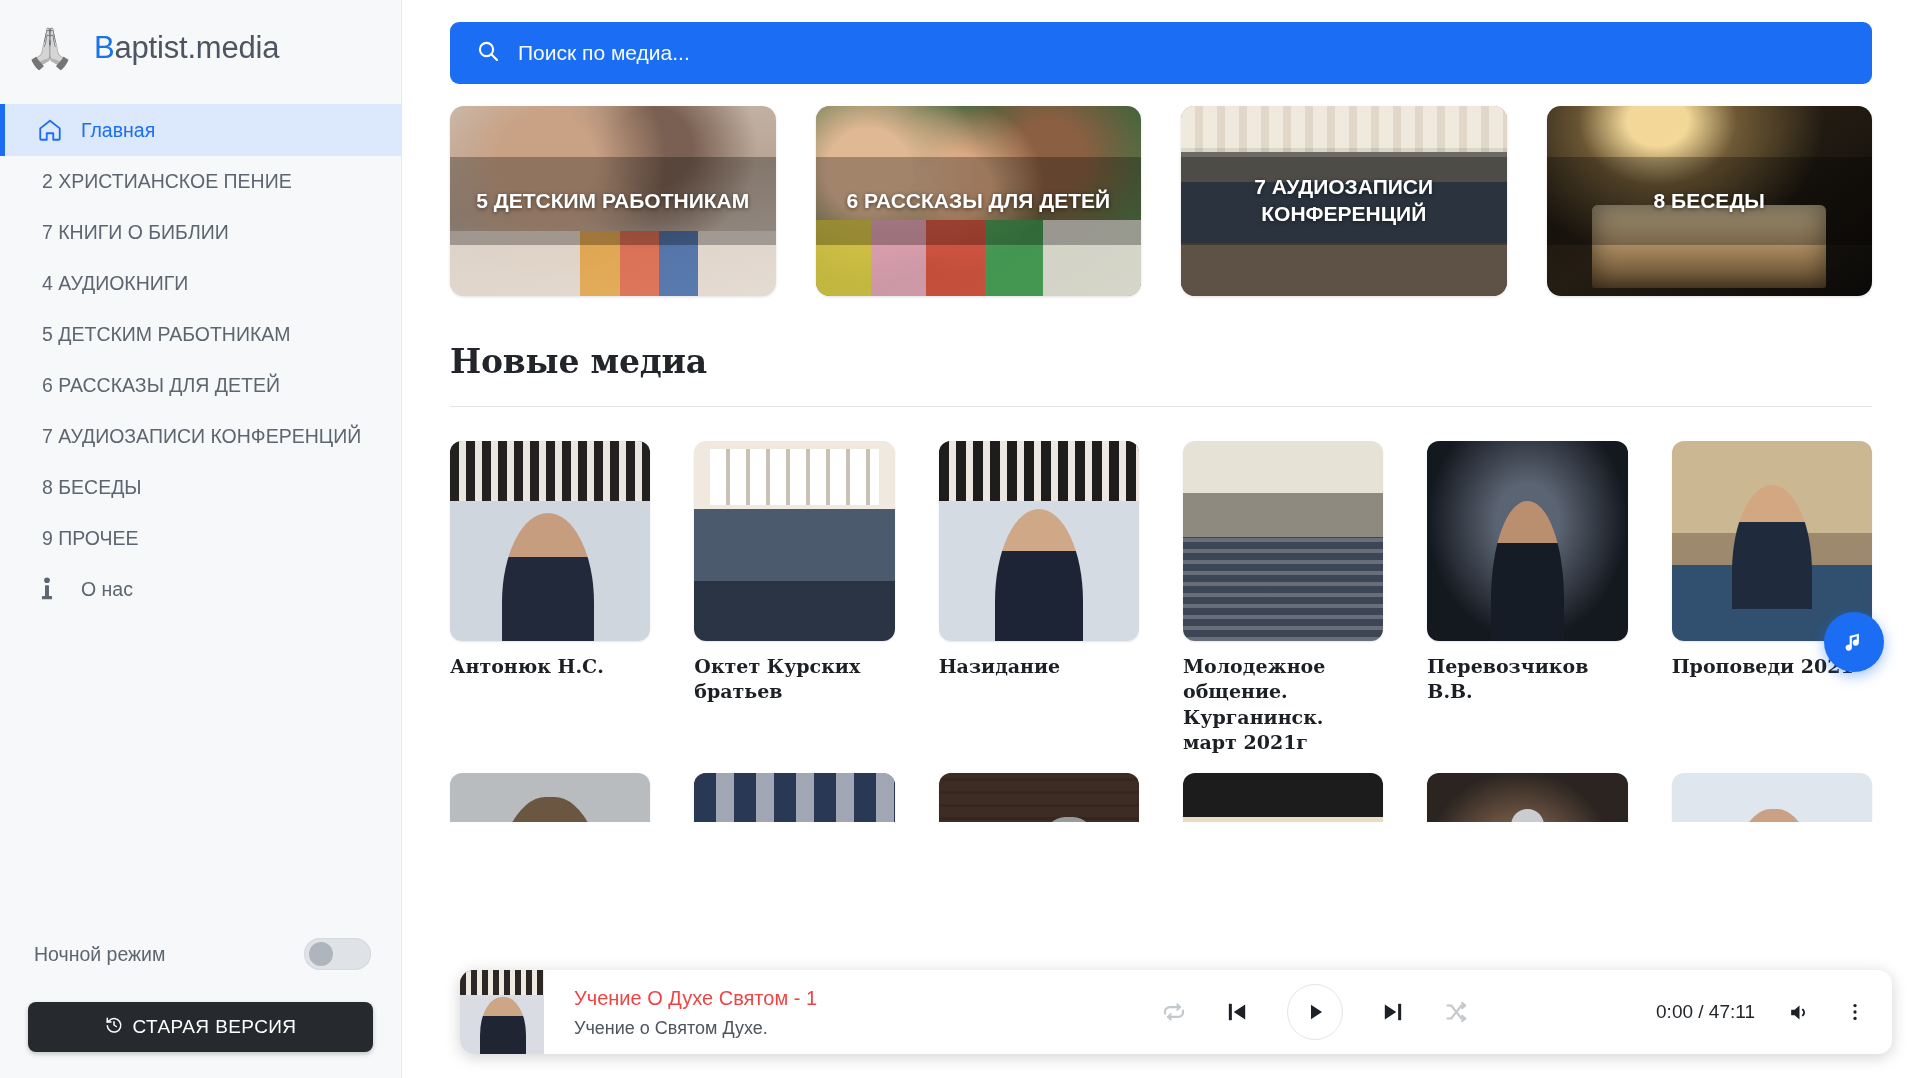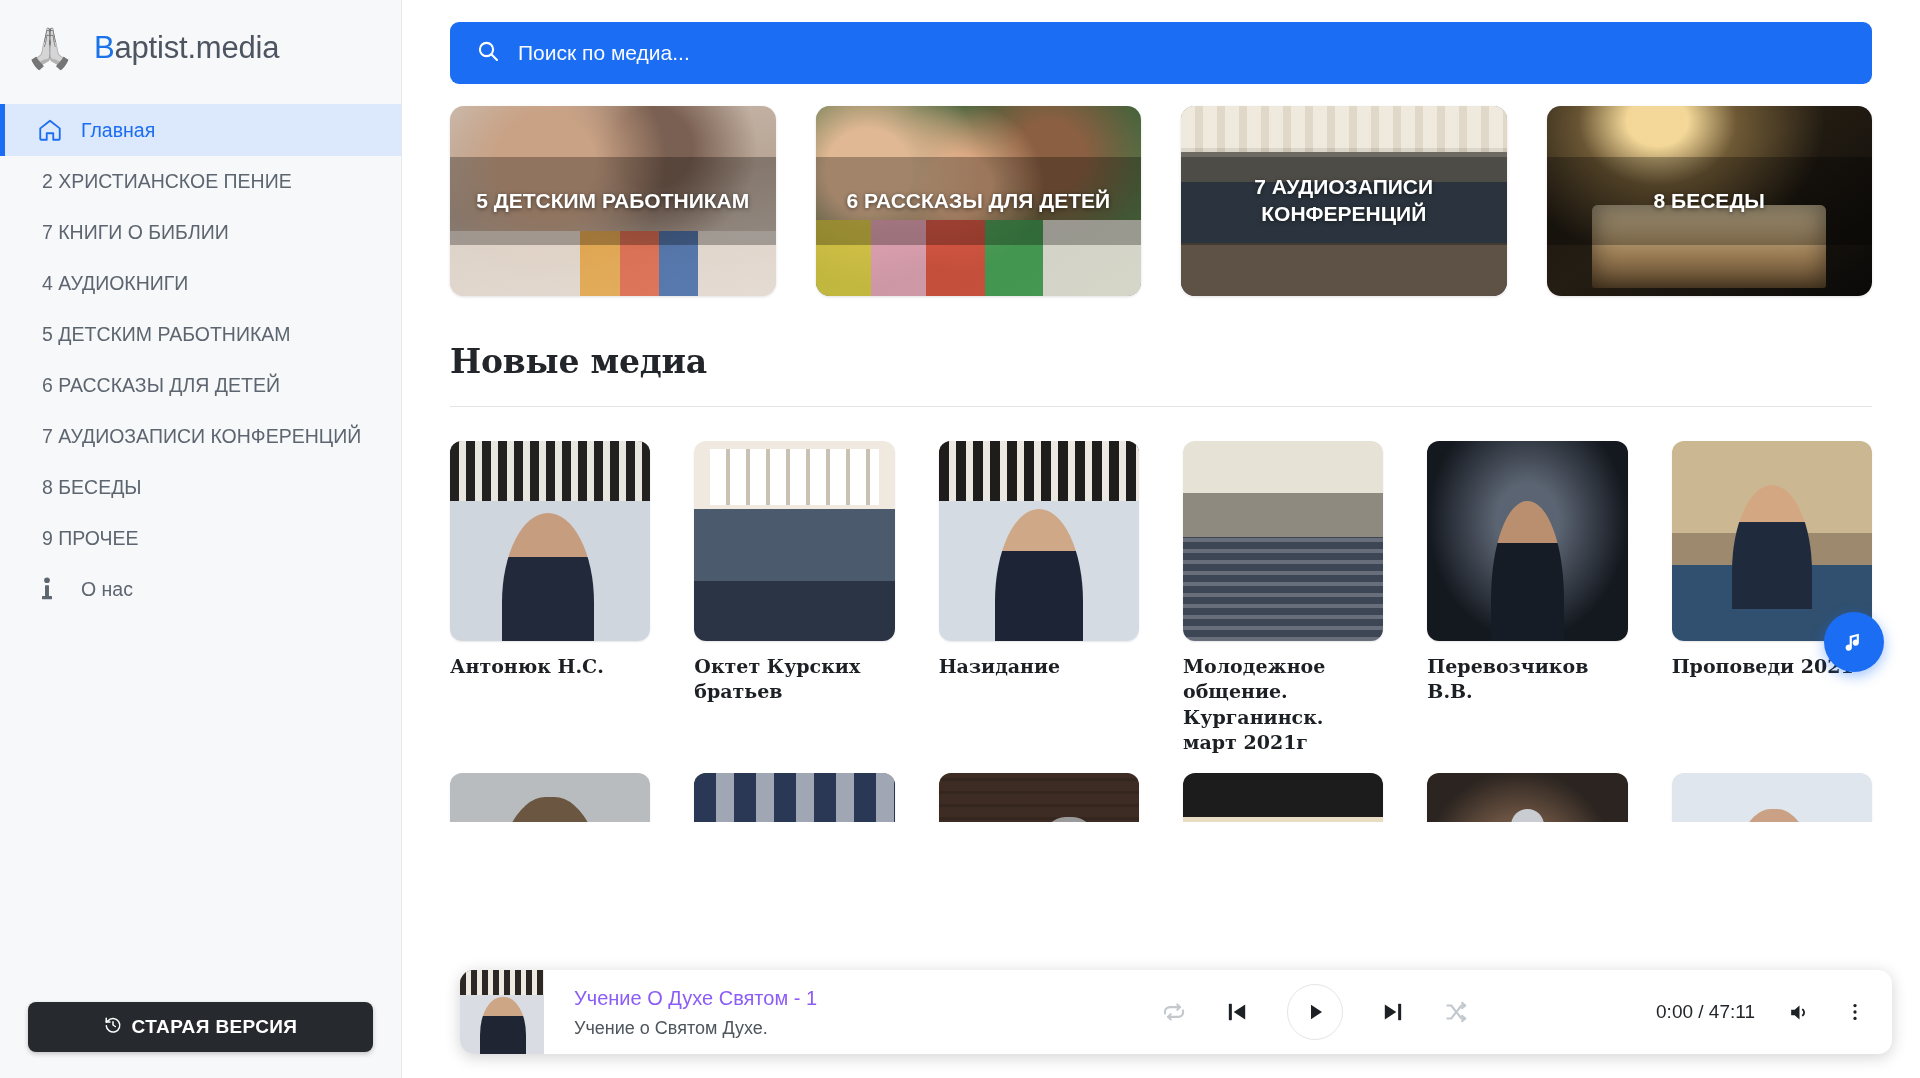--- a/index.html
+++ b/index.html
@@ -89,21 +89,21 @@
     position: absolute; top: 4px; left: 5px;
     width: 24px; height: 24px; border-radius: 50%;
     background: #aeb5bd;
   }
   .old-version-btn {
     width: 100%;
     background: #26292d;
     color: #ffffff;
     border: none; border-radius: 8px;
     height: 50px;
-    font-size: 19px; font-weight: bold;
+    font-size: 19px; font-weight: normal;
     letter-spacing: 0.4px;
     display: flex; align-items: center; justify-content: center;
     gap: 10px;
     cursor: pointer;
     box-shadow: 0 2px 5px rgba(0,0,0,0.22);
   }
 
   
   .main {
     flex: 1 1 auto;
@@ -286,21 +286,21 @@
     width: 84px; height: 84px;
     border-radius: 14px 0 0 14px;
     overflow: hidden;
     flex: 0 0 84px;
     position: relative;
     background: linear-gradient(180deg,#6b5a44 0 24%, #d9dde3 24% 100%);
   }
   .player-thumb::before { content:""; position:absolute; inset:0; height:30%; background: repeating-linear-gradient(90deg,#2a2724 0 6px,#efeae1 6px 11px); }
   .player-thumb::after { content:""; position:absolute; left:24%; top:32%; width:54%; height:70%; border-radius:48% 48% 0 0/64% 64% 0 0; background: linear-gradient(180deg,#cda686 0 32%, #1f2533 32% 100%); }
   .player-meta { padding-left: 30px; min-width: 0; flex: 0 0 auto; width: 430px; }
-  .player-title { font-size: 20px; color: #8b5cf6; line-height: 1.35; white-space: nowrap; overflow: hidden; text-overflow: ellipsis; }
+  .player-title { font-size: 20px; color: #ef4444; line-height: 1.35; white-space: nowrap; overflow: hidden; text-overflow: ellipsis; }
   .player-sub { font-size: 18px; color: #4e555d; margin-top: 6px; white-space: nowrap; overflow: hidden; text-overflow: ellipsis; }
   .player-controls {
     flex: 1 1 auto;
     display: flex; align-items: center; justify-content: center;
     gap: 36px;
   }
   .pbtn {
     background: none; border: none; cursor: pointer;
     display: flex; align-items: center; justify-content: center;
     padding: 0; color: #1d2125;
@@ -382,20 +382,26 @@
               <circle cx="7" cy="3" r="2.6"></circle>
               <rect x="5.2" y="7.5" width="3.6" height="10.5" rx="0.6"></rect>
               <rect x="2.4" y="17.4" width="9.2" height="3" rx="0.8"></rect>
             </svg>
         </span>
         <span>О нас</span>
       </div>
     </nav>
 
     <div class="sidebar-bottom">
+      <div class="nightmode-row">
+        <span class="nightmode-label">Ночной режим</span>
+        <div class="switch">
+          <span class="knob"></span>
+        </div>
+      </div>
       <button class="old-version-btn">
         <span>
           <svg width="18" height="18" viewBox="0 0 24 24" fill="none" stroke="#ffffff" stroke-width="2" stroke-linecap="round" stroke-linejoin="round">
               <path d="M3 3v5h5"></path>
               <path d="M3.05 13a9 9 0 1 0 2.1-6.36L3 8"></path>
               <path d="M12 7.5V12l3 2"></path>
             </svg>
         </span>
         <span>СТАРАЯ ВЕРСИЯ</span>
       </button>

